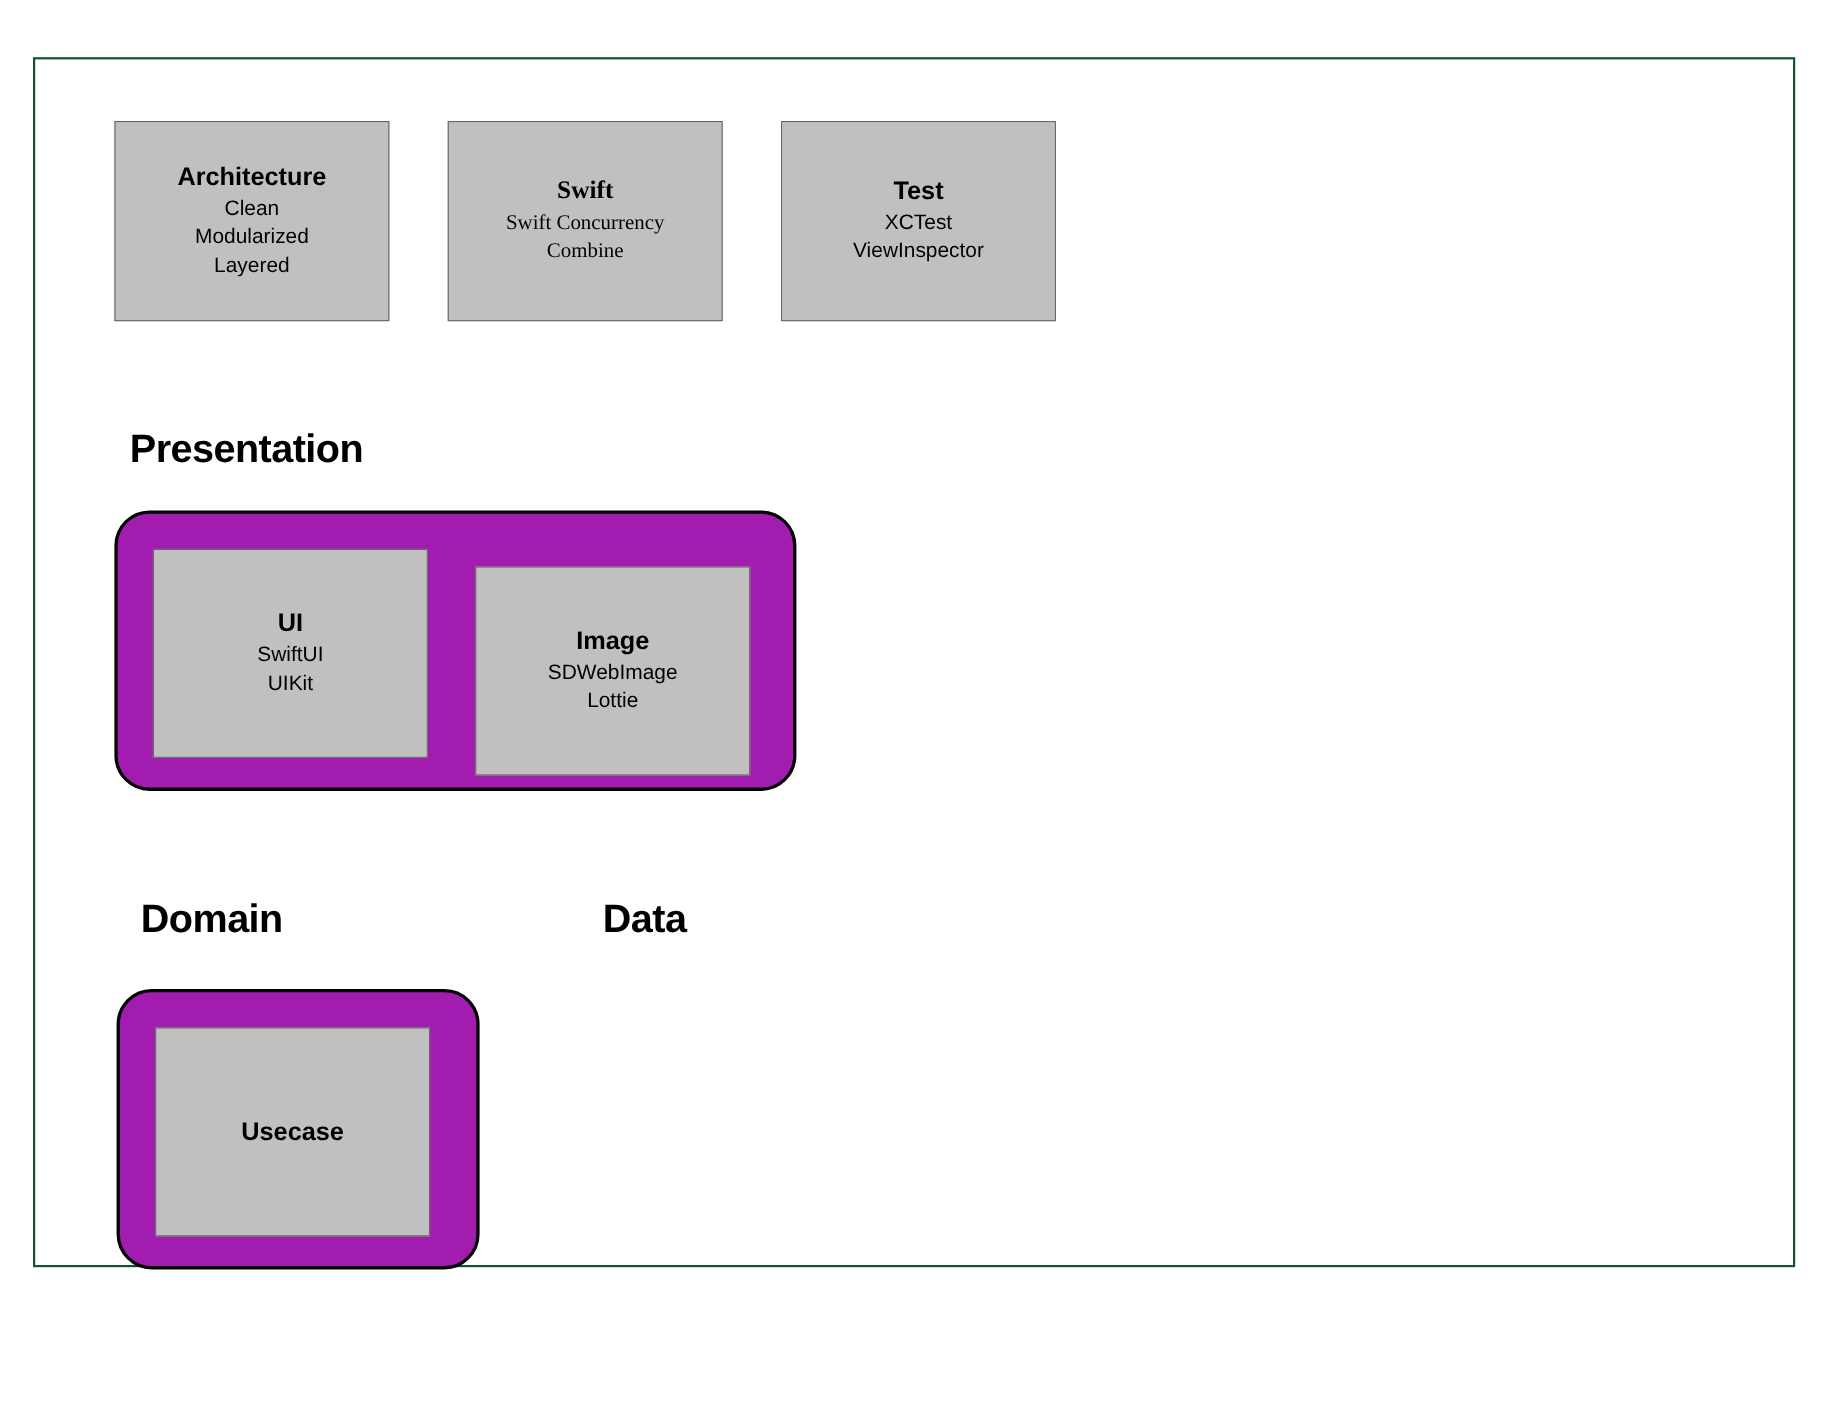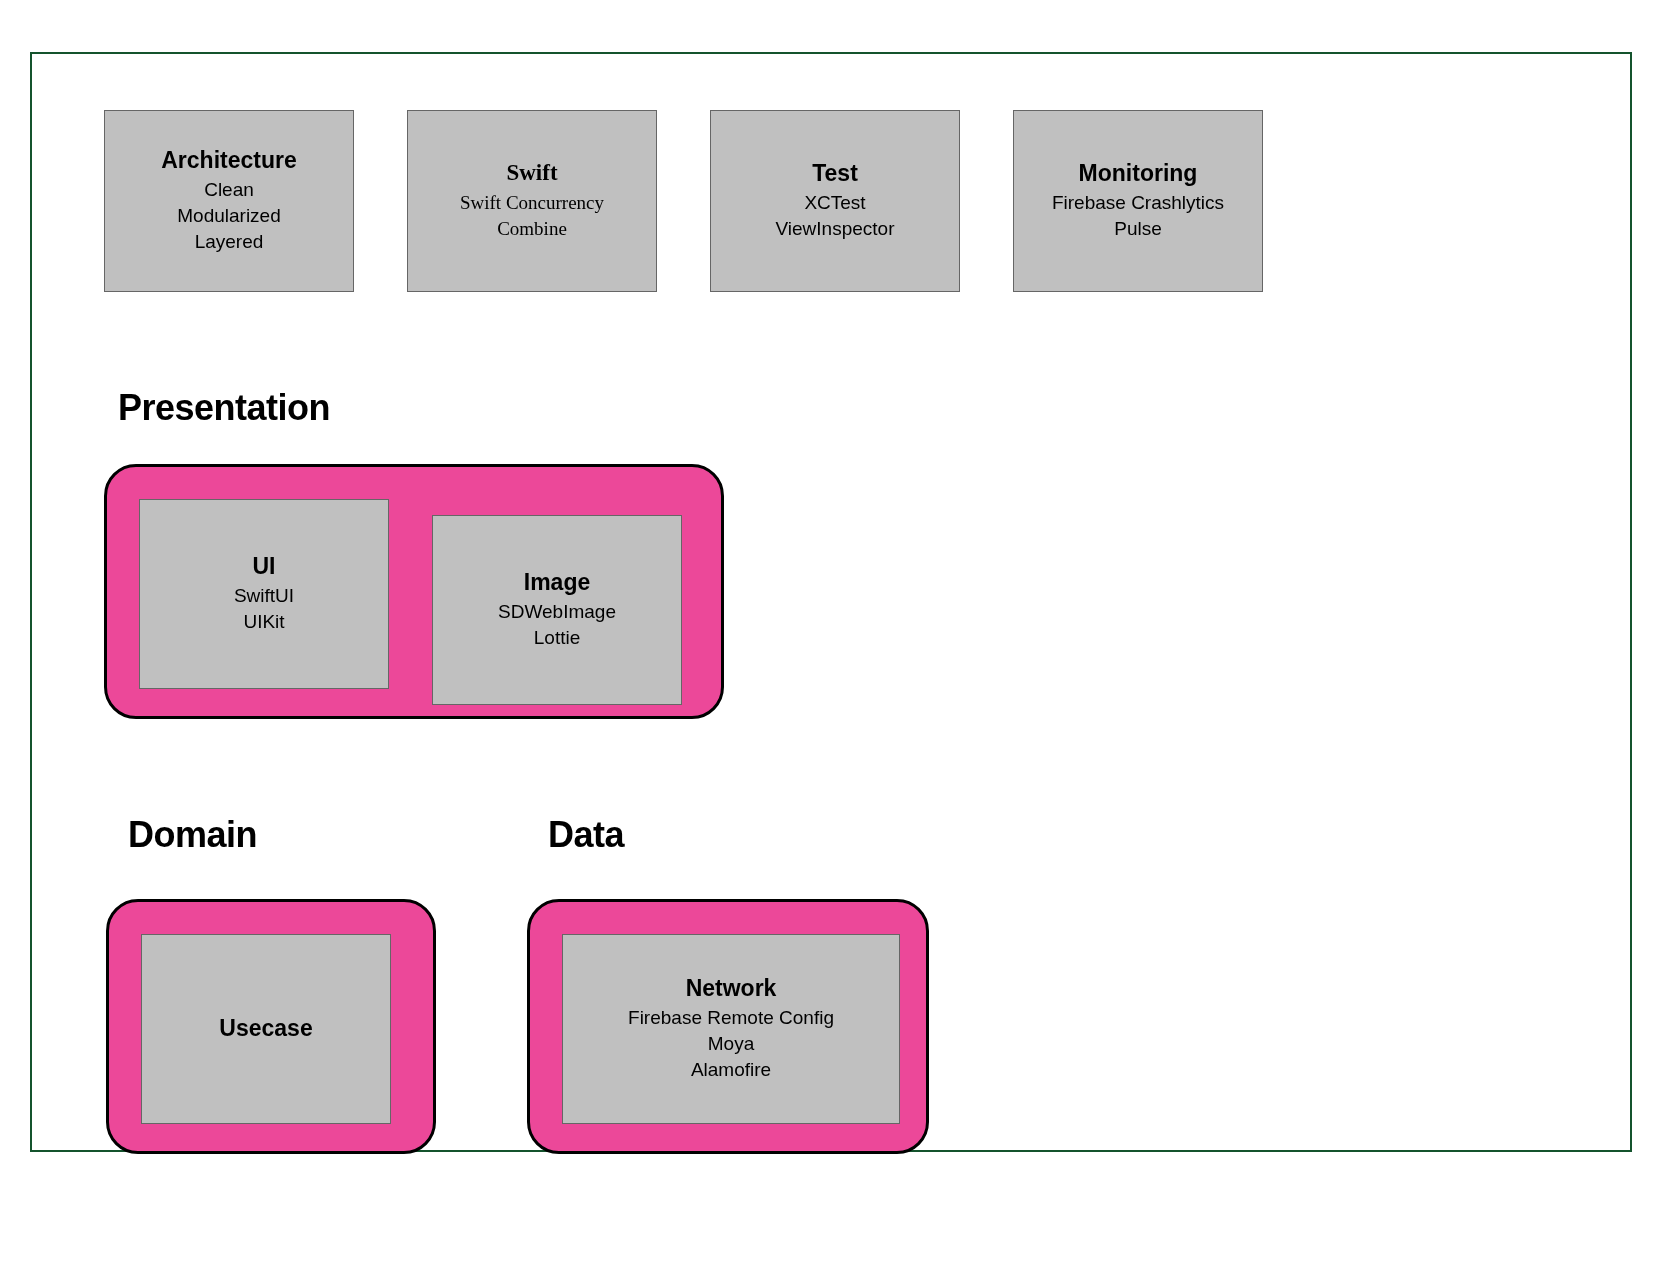--- a/index.html
+++ b/index.html
@@ -58,21 +58,21 @@
   }
 
   
   .top-box { height: 182px; }
 
   
   .group {
     position: absolute;
     border: 3px solid #000000;
     border-radius: 32px;
-    background: #ec4899;
+    background: #a21caf;
     box-sizing: border-box;
   }
 
   
   .section-title {
     position: absolute;
     font-weight: bold;
     font-size: 36px;
     letter-spacing: -0.5px;
     white-space: nowrap;
@@ -97,25 +97,20 @@
       <div class="box-line">Swift Concurrency</div>
       <div class="box-line">Combine</div>
     </div>
 
     <div class="box top-box" style="left:678px; top:56px; width:250px;text-align:right;">
       <div class="box-title">Test</div>
       <div class="box-line">XCTest</div>
       <div class="box-line">ViewInspector</div>
     </div>
 
-    <div class="box top-box" style="left:981px; top:56px; width:250px;">
-      <div class="box-title">Monitoring</div>
-      <div class="box-line">Firebase Crashlytics</div>
-      <div class="box-line">Pulse</div>
-    </div>
 
 
     <div class="section-title" style="left:86px; top:333px;">Presentation</div>
 
     <div class="group" style="left:72px; top:410px; width:620px; height:255px;">
       <div class="box" style="left:32px; top:32px; width:250px; height:190px;">
         <div class="box-title">UI</div>
         <div class="box-line">SwiftUI</div>
         <div class="box-line">UIKit</div>
       </div>
@@ -130,23 +125,15 @@
     <div class="section-title" style="left:96px; top:760px;">Domain</div>
 
     <div class="group" style="left:74px; top:845px; width:330px; height:255px;">
       <div class="box" style="left:32px; top:32px; width:250px; height:190px;">
         <div class="box-title">Usecase</div>
       </div>
     </div>
 
     <div class="section-title" style="left:516px; top:760px;">Data</div>
 
-    <div class="group" style="left:495px; top:845px; width:402px; height:255px;">
-      <div class="box" style="left:32px; top:32px; width:338px; height:190px;">
-        <div class="box-title">Network</div>
-        <div class="box-line">Firebase Remote Config</div>
-        <div class="box-line">Moya</div>
-        <div class="box-line">Alamofire</div>
-      </div>
-    </div>
 
   </div>
 </div>
 
 </body></html>

